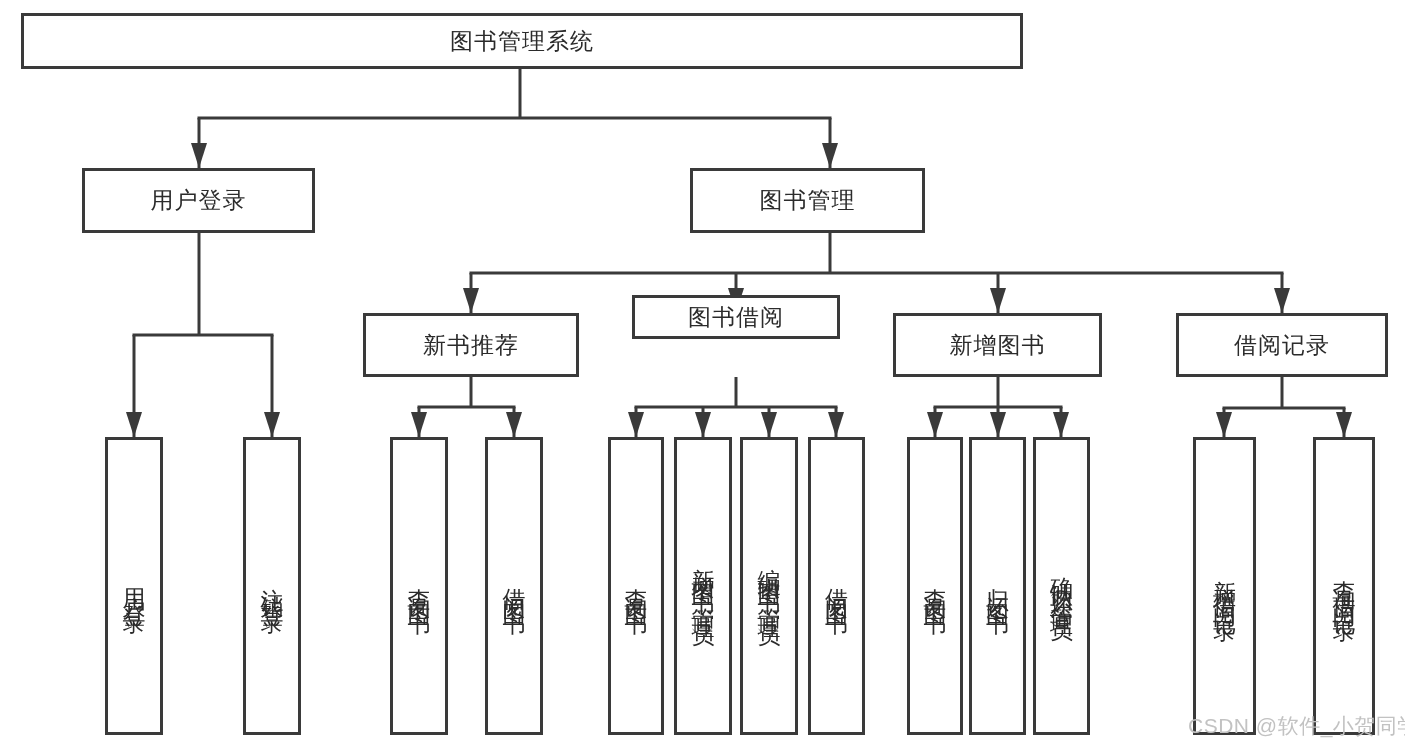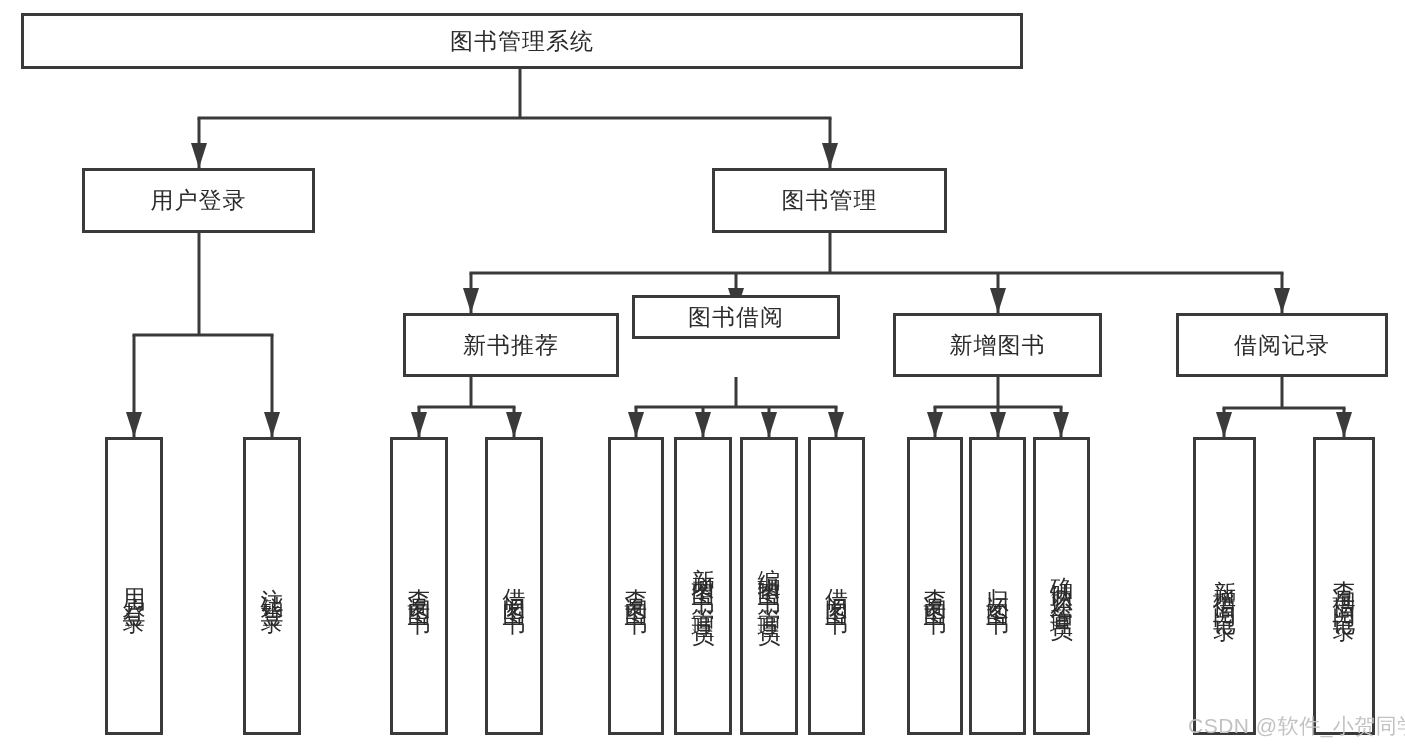--- a/index.html
+++ b/index.html
@@ -106,23 +106,23 @@
       <path d="M1282,377 V408"></path>
       <path d="M1222.5,408 H1345.5"></path>
       <path d="M1224,408 V437" marker-end="url(#arrowDown)"></path>
       <path d="M1344,408 V437" marker-end="url(#arrowDown)"></path>
     </g>
   </svg>
 
   <div class="node h-node" style="left:21px; top:13px; width:1002px; height:56px;">图书管理系统</div>
 
   <div class="node h-node" style="left:82px; top:168px; width:233px; height:65px;">用户登录</div>
-  <div class="node h-node" style="left:712px; top:168px; width:235px; height:65px;">图书管理</div>
+  <div class="node h-node" style="left:690px; top:168px; width:235px; height:65px;">图书管理</div>
 
-  <div class="node h-node" style="left:363px; top:313px; width:216px; height:64px;margin-left:40px;">新书推荐</div>
+  <div class="node h-node" style="left:363px; top:313px; width:216px; height:64px;">新书推荐</div>
   <div class="node h-node" style="left:632px; top:295px; width:208px; height:44px;">图书借阅</div>
   <div class="node h-node" style="left:893px; top:313px; width:209px; height:64px;">新增图书</div>
   <div class="node h-node" style="left:1176px; top:313px; width:212px; height:64px;">借阅记录</div>
 
   <div class="node v-node" style="left:105px; top:437px; width:58px; height:298px;">用户登录</div>
   <div class="node v-node" style="left:243px; top:437px; width:58px; height:298px;">注销登录</div>
 
   <div class="node v-node" style="left:390px; top:437px; width:58px; height:298px;">查询图书</div>
   <div class="node v-node" style="left:485px; top:437px; width:58px; height:298px;">借阅图书</div>
 

